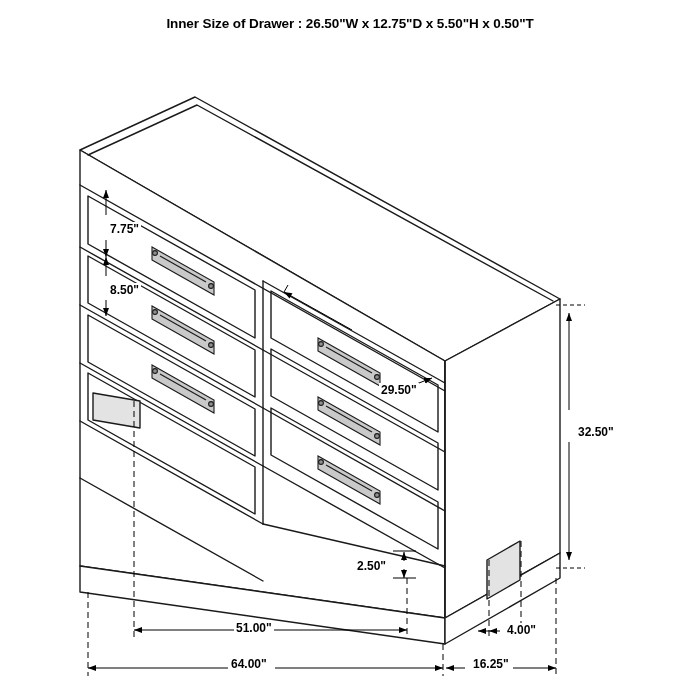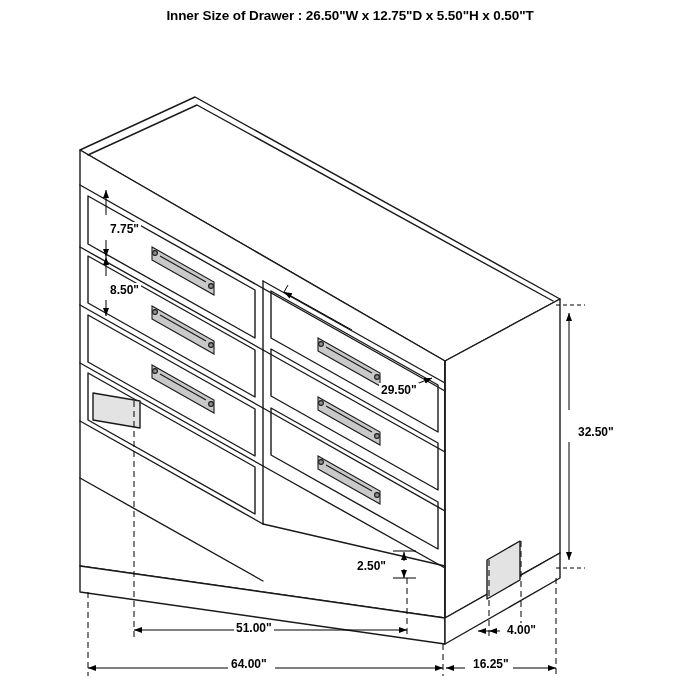--- a/index.html
+++ b/index.html
@@ -15,21 +15,21 @@
     position: relative;
     overflow: hidden;
   }
   #stage {
     position: relative;
     width: 700px;
     height: 700px;
   }
   #title {
     position: absolute;
-    top: 8px;
+    top: 16px;
     left: 0;
     width: 700px;
     text-align: center;
     font-size: 13.5px;
     font-weight: bold;
     letter-spacing: -0.1px;
     color: #000;
   }
   #canvas {
     position: absolute;

